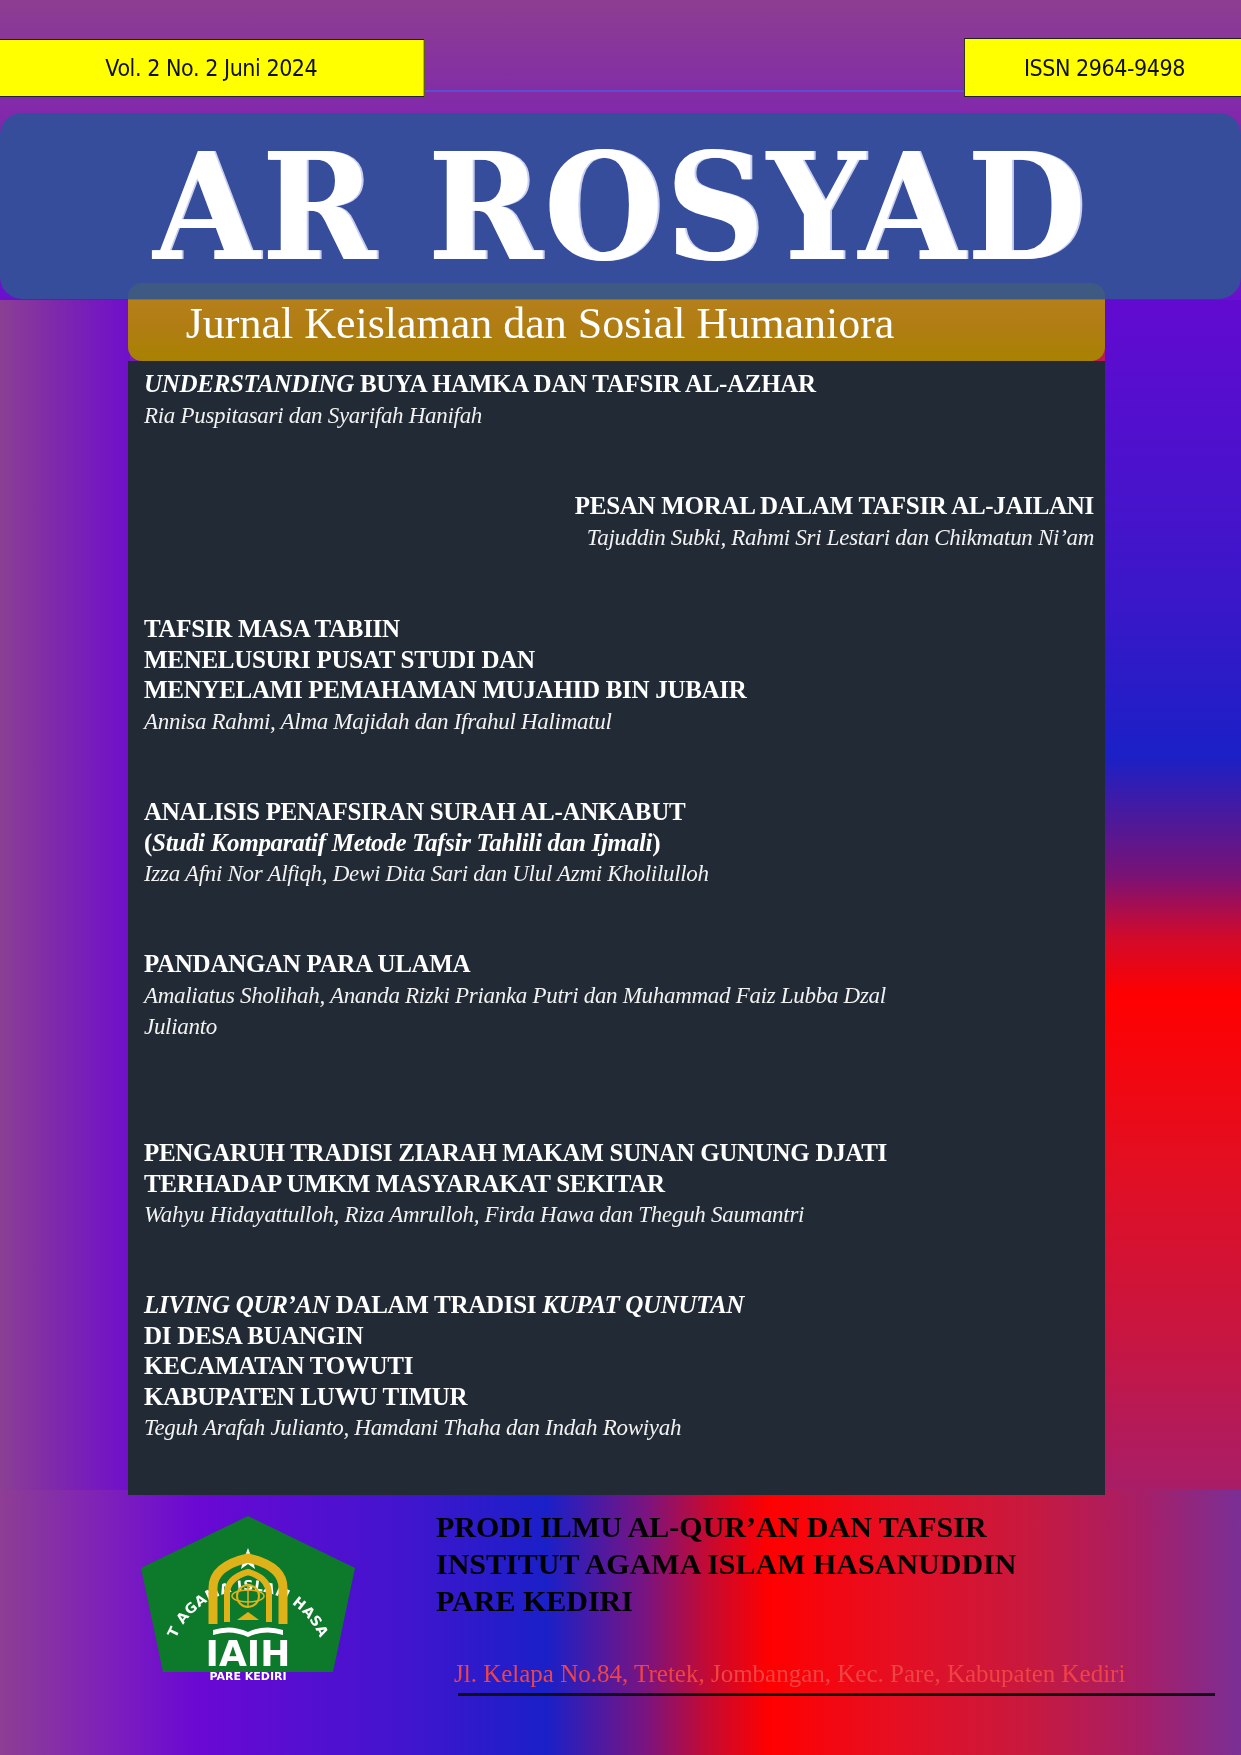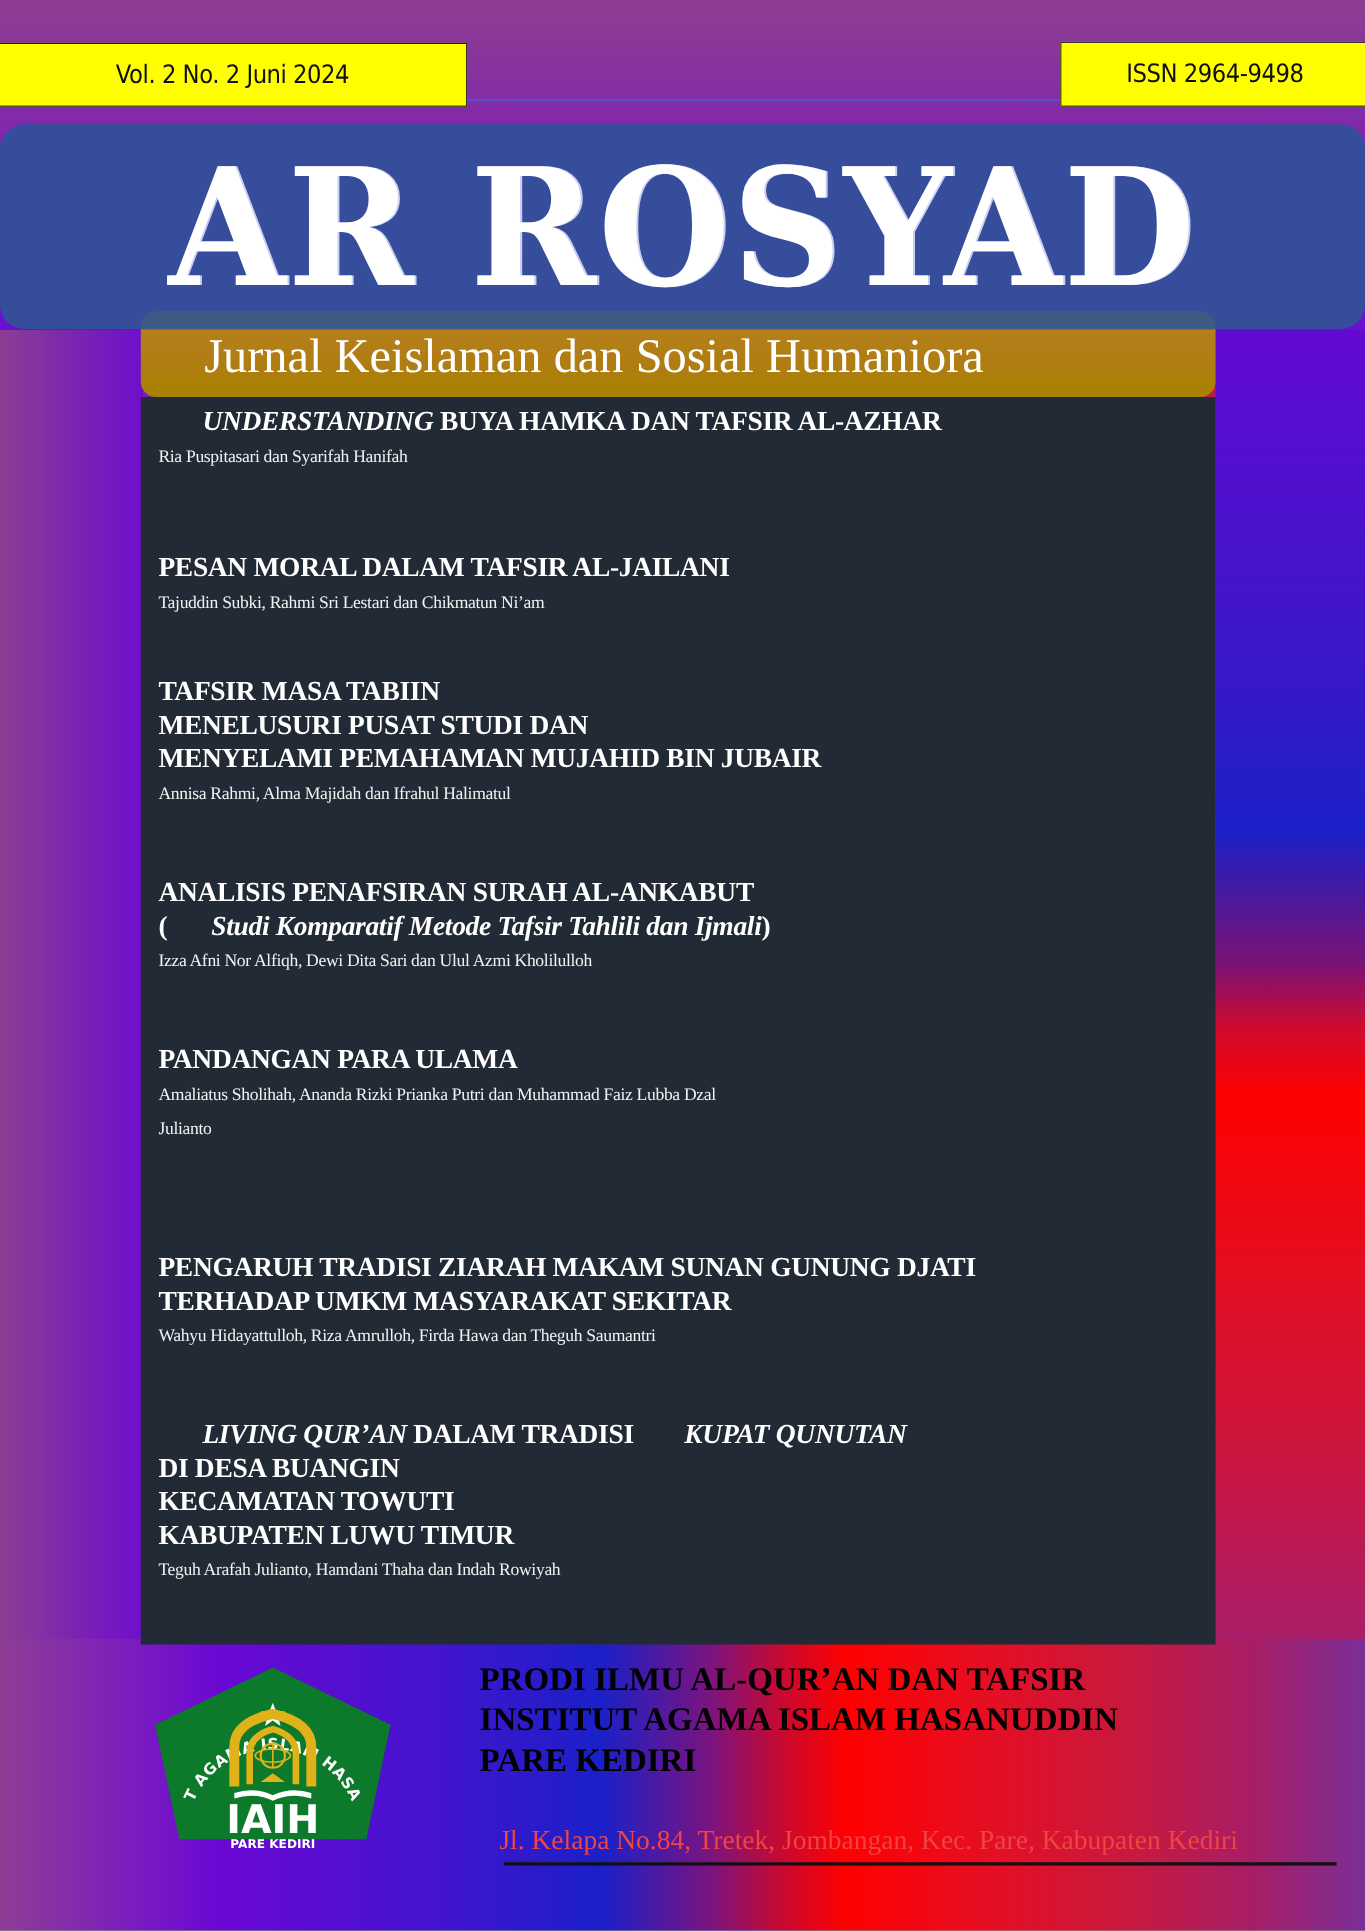--- a/index.html
+++ b/index.html
@@ -40,22 +40,22 @@
     background: linear-gradient(to bottom, #3f5a82 0%, #3f5a82 20%, #b57f1a 22%, #b07d12 60%, #a78200 100%); }
   .subtitle { position:absolute; left:128px; top:296px; width:824px; text-align:center;
     color:#fff; font-family:"Liberation Serif", serif; font-size:44px; line-height:56px; }
 
   
   .panel { position:absolute; left:128px; top:361px; width:977px; height:1134px;
     background:#222a35; }
   .article { position:absolute; left:144px; width:950px; color:#fff; }
   .a-title { font-family:"Liberation Serif", serif; font-weight:bold; font-size:25px;
     line-height:30.5px; letter-spacing:-0.3px; }
-  .a-title i { font-style:italic;margin-left:40px; }
-  .a-auth { font-family:"Liberation Serif", serif; font-size:16px;
+  .a-title i { font-style:italic; }
+  .a-auth { font-family:"Liberation Serif", serif; font-style:italic; font-size:23px;
     line-height:31px; color:#f2f2f2; letter-spacing:-0.3px; }
 
   
   .logo { position:absolute; left:137px; top:1514px; width:222px; height:172px; }
   .prodi { position:absolute; left:436px; top:1508px; color:#000000; font-family:"Liberation Serif", serif;
     font-weight:bold; font-size:30px; line-height:37px; }
   .address { position:absolute; left:454px; top:1657px; color:#ef4444; font-family:"Liberation Serif", serif;
     font-size:25px; line-height:34px; white-space:nowrap; }
   .addr-line { position:absolute; left:458px; top:1693px; width:757px; height:3px; background:#111; }
 </style>
@@ -81,21 +81,21 @@
 <div class="subtitle-box"></div>
 <div class="subtitle">Jurnal Keislaman dan Sosial Humaniora</div>
 
 <div class="panel"></div>
 
 <div class="article" style="top:369px;">
   <div class="a-title"><i>UNDERSTANDING</i><span> BUYA HAMKA DAN TAFSIR AL-AZHAR</span></div>
   <div class="a-auth">Ria Puspitasari dan Syarifah Hanifah</div>
 </div>
 
-<div class="article" style="top:502px;">
+<div class="article" style="top:491px;text-align:right;">
   <div class="a-title">PESAN MORAL DALAM TAFSIR AL-JAILANI</div>
   <div class="a-auth">Tajuddin Subki, Rahmi Sri Lestari dan Chikmatun Ni’am</div>
 </div>
 
 <div class="article" style="top:614px;">
   <div class="a-title">TAFSIR MASA TABIIN</div>
   <div class="a-title">MENELUSURI PUSAT STUDI DAN</div>
   <div class="a-title">MENYELAMI PEMAHAMAN MUJAHID BIN JUBAIR</div>
   <div class="a-auth">Annisa Rahmi, Alma Majidah dan Ifrahul Halimatul</div>
 </div>

